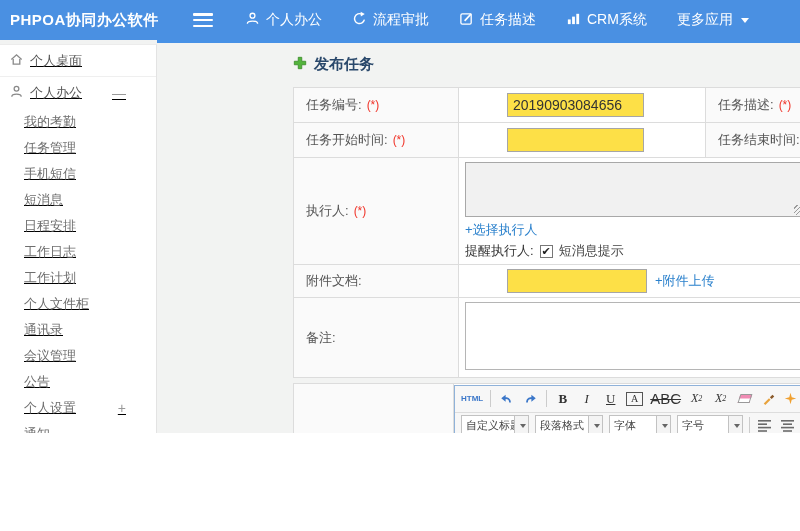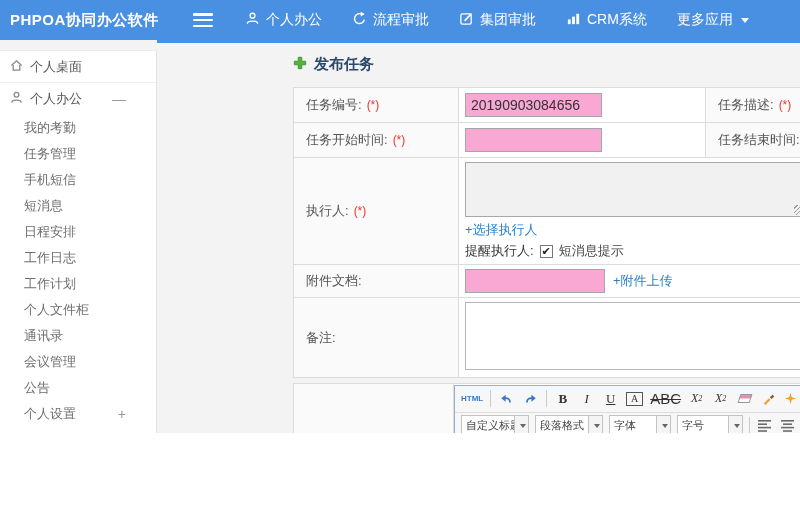--- a/index.html
+++ b/index.html
@@ -11,38 +11,38 @@
   .header { position:absolute; top:0; left:0; right:0; height:40px; background:#4a90e2; display:flex; align-items:center; color:#fff; z-index:5; }
   .logo { width:165px; padding-left:10px; font-size:15px; font-weight:bold; letter-spacing:0.5px; white-space:nowrap; }
   .hamburger { width:20px; height:14px; margin-left:28px; display:flex; flex-direction:column; justify-content:space-between; cursor:pointer; }
   .hamburger i { display:block; height:2.5px; background:#fff; border-radius:1px; }
   .nav { display:flex; align-items:center; gap:30px; margin-left:32px; font-size:14px; }
   .nav-item { display:flex; align-items:center; gap:6px; cursor:pointer; white-space:nowrap; }
   .caret-down-white { width:0; height:0; border-left:4px solid transparent; border-right:4px solid transparent; border-top:5px solid #fff; margin-left:2px; }
   .accent-strip { position:absolute; top:40px; left:157px; right:0; height:3px; background:#4791e6; z-index:4; }
 
   
-  .sidebar { position:absolute; top:50px; left:0; bottom:0; width:157px; background:#fff; border-right:1px solid #e3e3e3; border-top:1px solid #ececec; overflow:hidden; }
+  .sidebar { position:absolute; top:44px; left:0; bottom:0; width:157px; background:#fff; border-right:1px solid #e3e3e3; border-top:1px solid #ececec; overflow:hidden;text-decoration:underline; }
   .side-top { height:32px; display:flex; align-items:center; padding-left:9px; gap:6px; font-size:13px; color:#555; cursor:pointer; }
   .side-top.first { border-bottom:1px solid #efefef; }
   .side-toggle { margin-left:auto; margin-right:30px; color:#999; font-size:14px; }
   .side-sub { height:26px; display:flex; align-items:center; padding-left:24px; font-size:13px; color:#6e6e6e; cursor:pointer; }
 
   
   .content { position:absolute; top:43px; left:158px; right:0; bottom:0; overflow:hidden;padding-left:8px; }
   .inner { margin-left:127px; padding-top:12px; }
   .page-title { display:flex; align-items:center; gap:7px; font-size:15px; font-weight:bold; color:#2a486b; margin-bottom:13px; }
 
   table.form { border-collapse:collapse; table-layout:fixed; width:1000px; background:#fff; }
   table.form td { border:1px solid #dcdcdc; font-size:13px; color:#555; vertical-align:middle; }
   td.lbl { background:#fafafa; padding-left:12px; }
   td.val { background:#fff; padding:4px 6px; }
   .req { color:#f03328; margin-left:5px; font-size:12px; }
   .row-a { height:35px; }
-  input.text { height:24px; border:1px solid #a6a6a6; font-size:14px; padding:0 5px; color:#333; background:#f9a8d4; }
+  input.text { height:24px; border:1px solid #a6a6a6; font-size:14px; padding:0 5px; color:#333; background:#fde047;margin-left:42px; }
   .task-no-input { width:137px; font-size:15px; }
   .time-input { width:137px; }
   .attach-input { width:140px; height:21px; }
 
   .exec-box { width:341px; height:55px; background:#f1f1f1; border:1px solid #a8a8a8; position:relative; }
   .resize-handle { position:absolute; right:1px; bottom:1px; width:10px; height:10px;
       background:repeating-linear-gradient(135deg, transparent 0 2px, #9a9a9a 2px 3px); cursor:se-resize; }
   a.link { color:#2a80cc; font-size:13px; text-decoration:none; cursor:pointer; }
   .exec-link-line { margin-top:4px; }
   .remind-line { margin-top:3px; display:flex; align-items:center; gap:6px; }
@@ -111,21 +111,21 @@
         </span>
         <span>流程审批</span>
       </div>
       <div class="nav-item">
         <span>
           <svg width="15" height="15" viewBox="0 0 16 16">
               <rect x="2" y="3" width="11" height="11" rx="1.5" fill="none" stroke="#fff" stroke-width="1.4"></rect>
               <path d="M6 10.5 L13.2 2.8" stroke="#fff" stroke-width="1.7" fill="none"></path>
             </svg>
         </span>
-        <span>集团审批</span>
+        <span>任务描述</span>
       </div>
       <div class="nav-item">
         <span>
           <svg width="15" height="15" viewBox="0 0 16 16">
               <rect x="2" y="9" width="3" height="5" fill="#fff"></rect>
               <rect x="6.5" y="6" width="3" height="8" fill="#fff"></rect>
               <rect x="11" y="3" width="3" height="11" fill="#fff"></rect>
             </svg>
         </span>
         <span>CRM系统</span>

